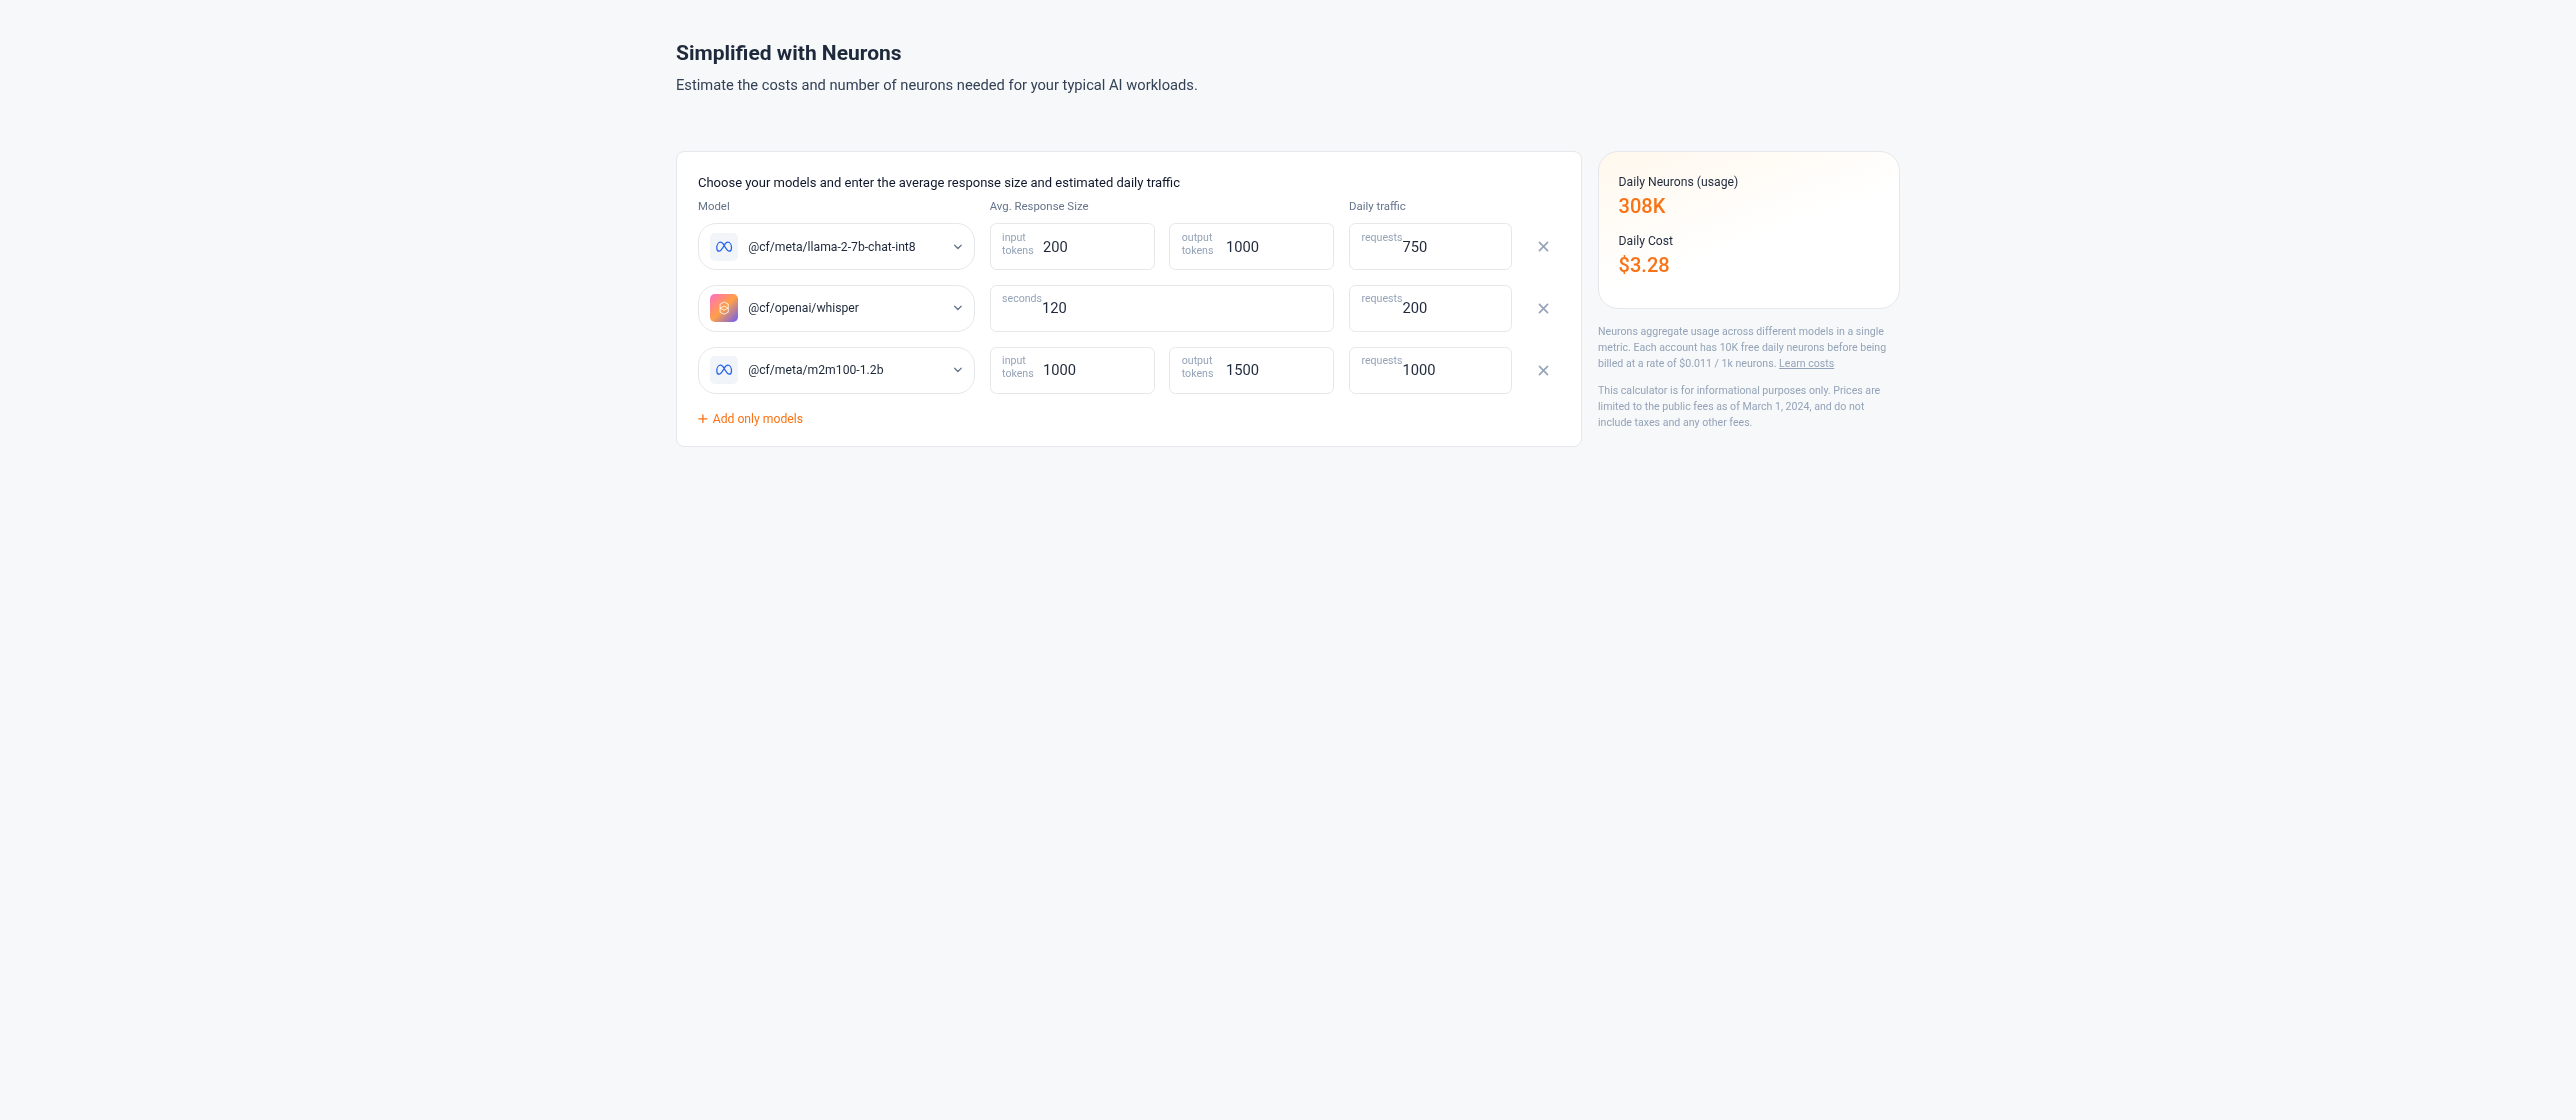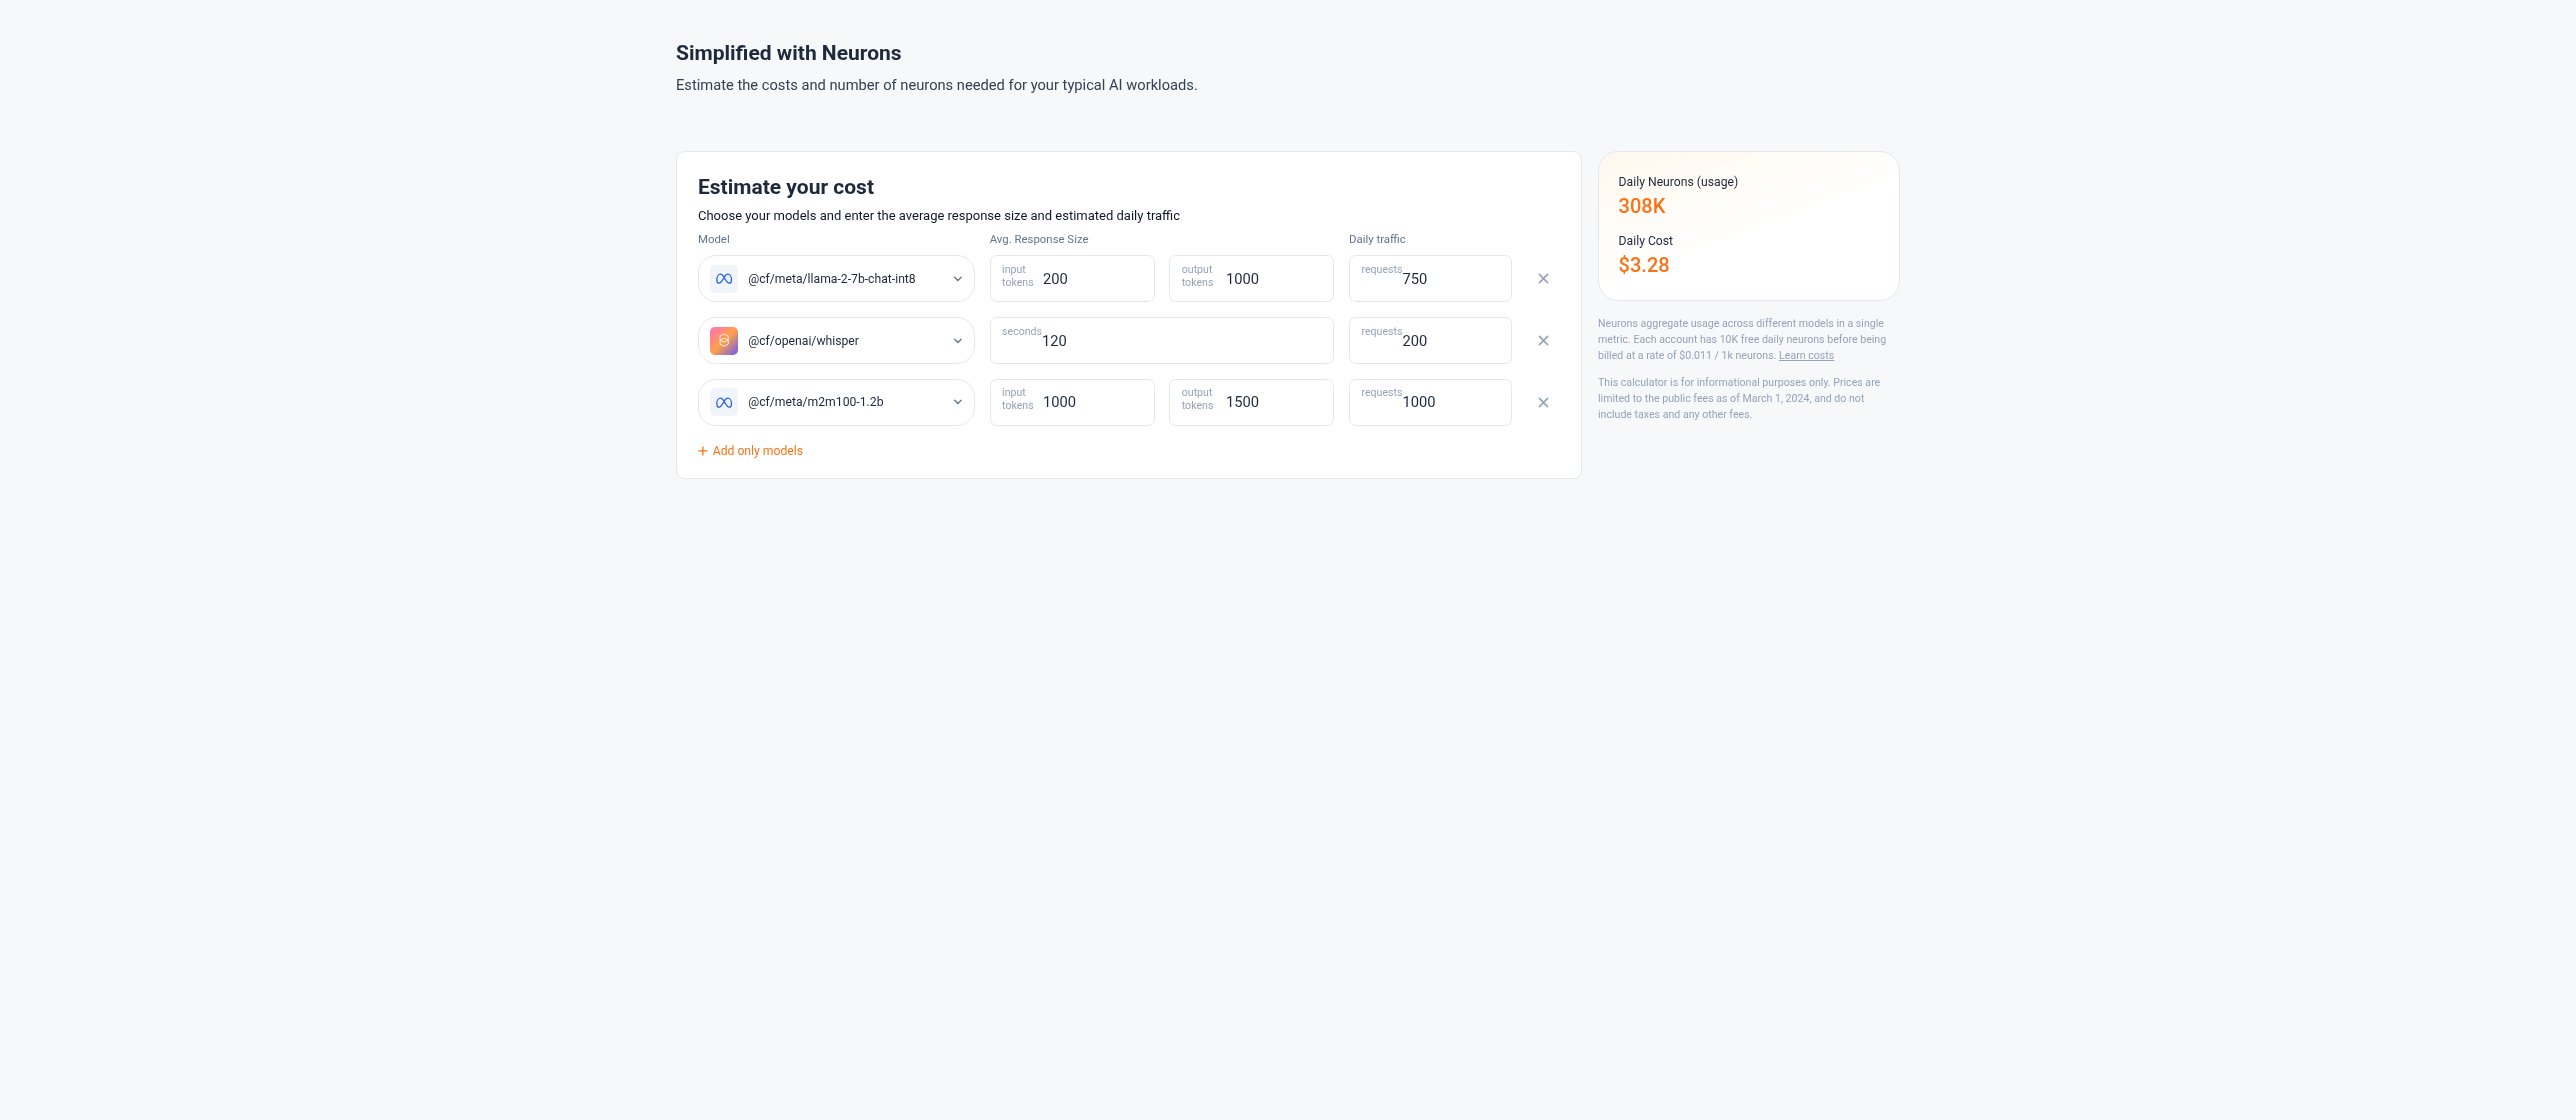--- a/index.html
+++ b/index.html
@@ -161,42 +161,41 @@
     color: #1e293b;
     margin-bottom: 4.9px;
     margin-top: 3.3px;
   }
   .summary-value {
     font-size: 20px;
     font-weight: 500;
     color: #f97316;
     margin-bottom: 16.3px;
   }
-  .summary-value:last-child { margin-bottom: 0; }
+  .summary-value:last-child { margin-bottom: 8px; }
   .footnote {
     font-size: 10.6px;
     color: #94a3b8;
     line-height: 1.5;
     margin-bottom: 11.4px;
   }
   .footnote a {
     color: #94a3b8;
     text-decoration: underline;
   }
 </style>
 </head>
 <body>
 
 <div class="page">
   <h1 class="page-title">Simplified with Neurons</h1>
   <p class="page-subtitle">Estimate the costs and number of neurons needed for your typical AI workloads.</p>
 
   <div class="layout">
     <div class="card">
-      <h2 class="card-title">Estimate your cost</h2>
       <p class="card-subtitle">Choose your models and enter the average response size and estimated daily traffic</p>
 
       <div class="table-headers">
         <div>Model</div>
         <div>Avg. Response Size</div>
         <div>Daily traffic</div>
         <div></div>
       </div>
 
       

